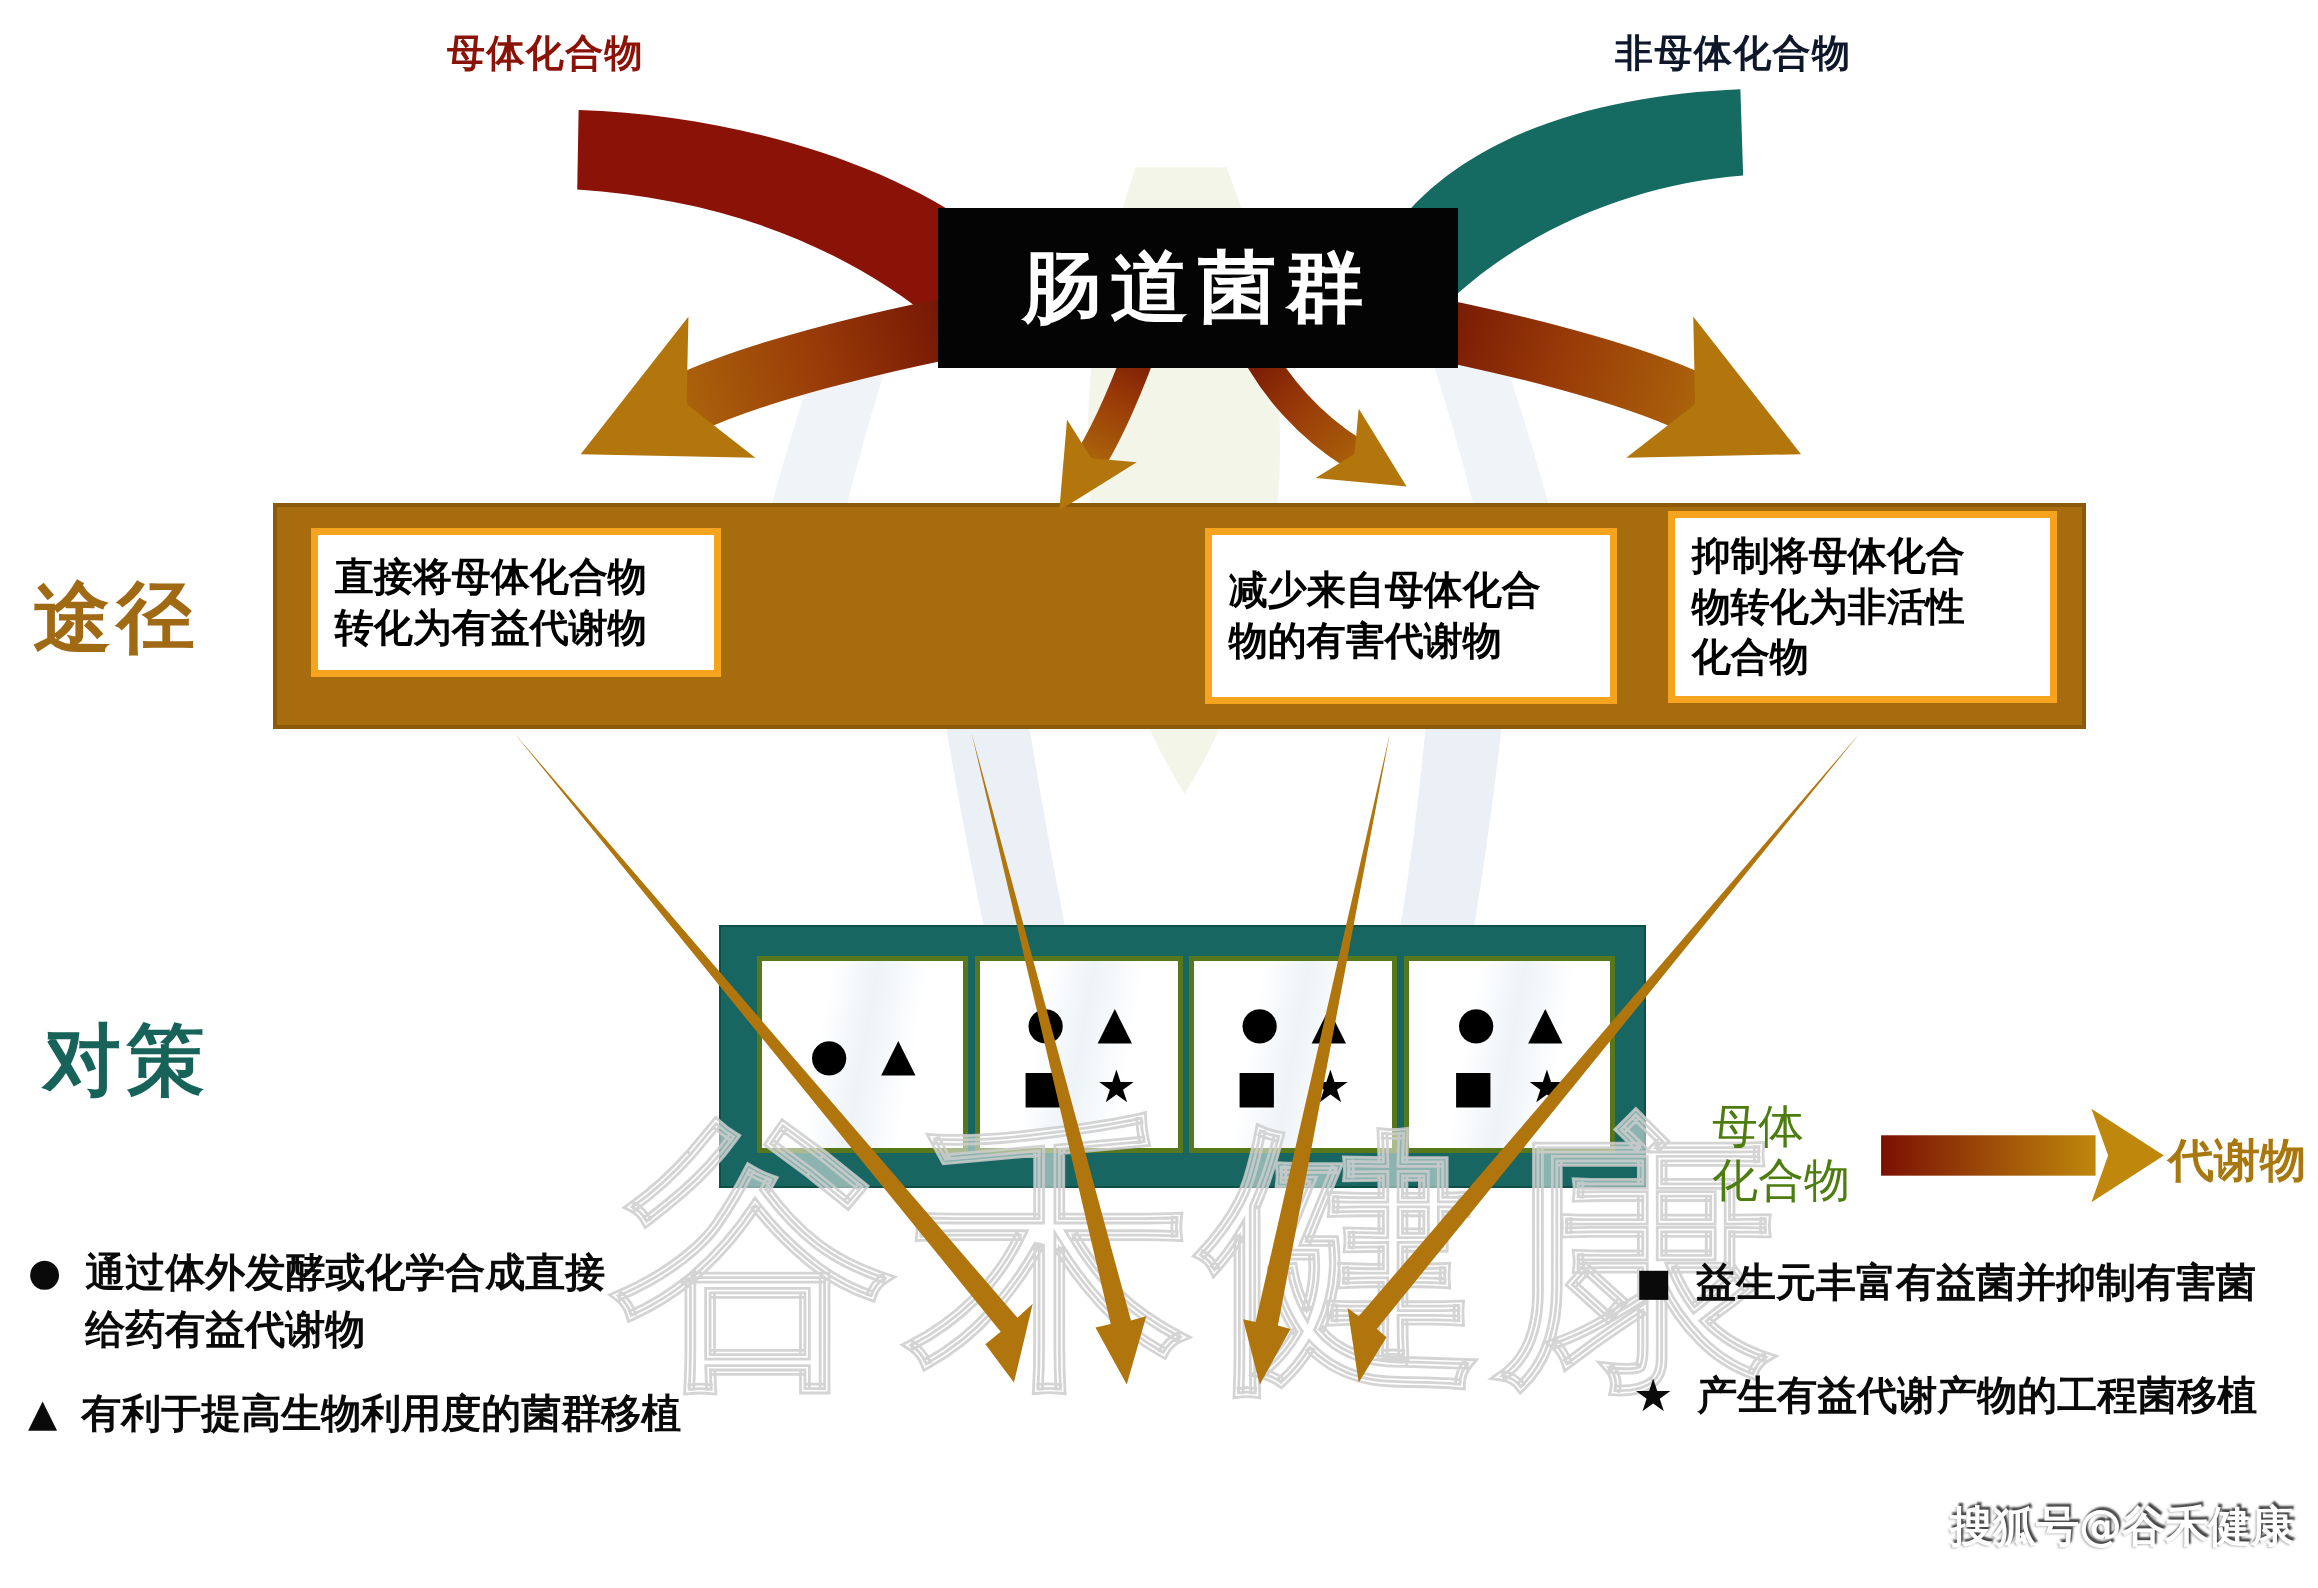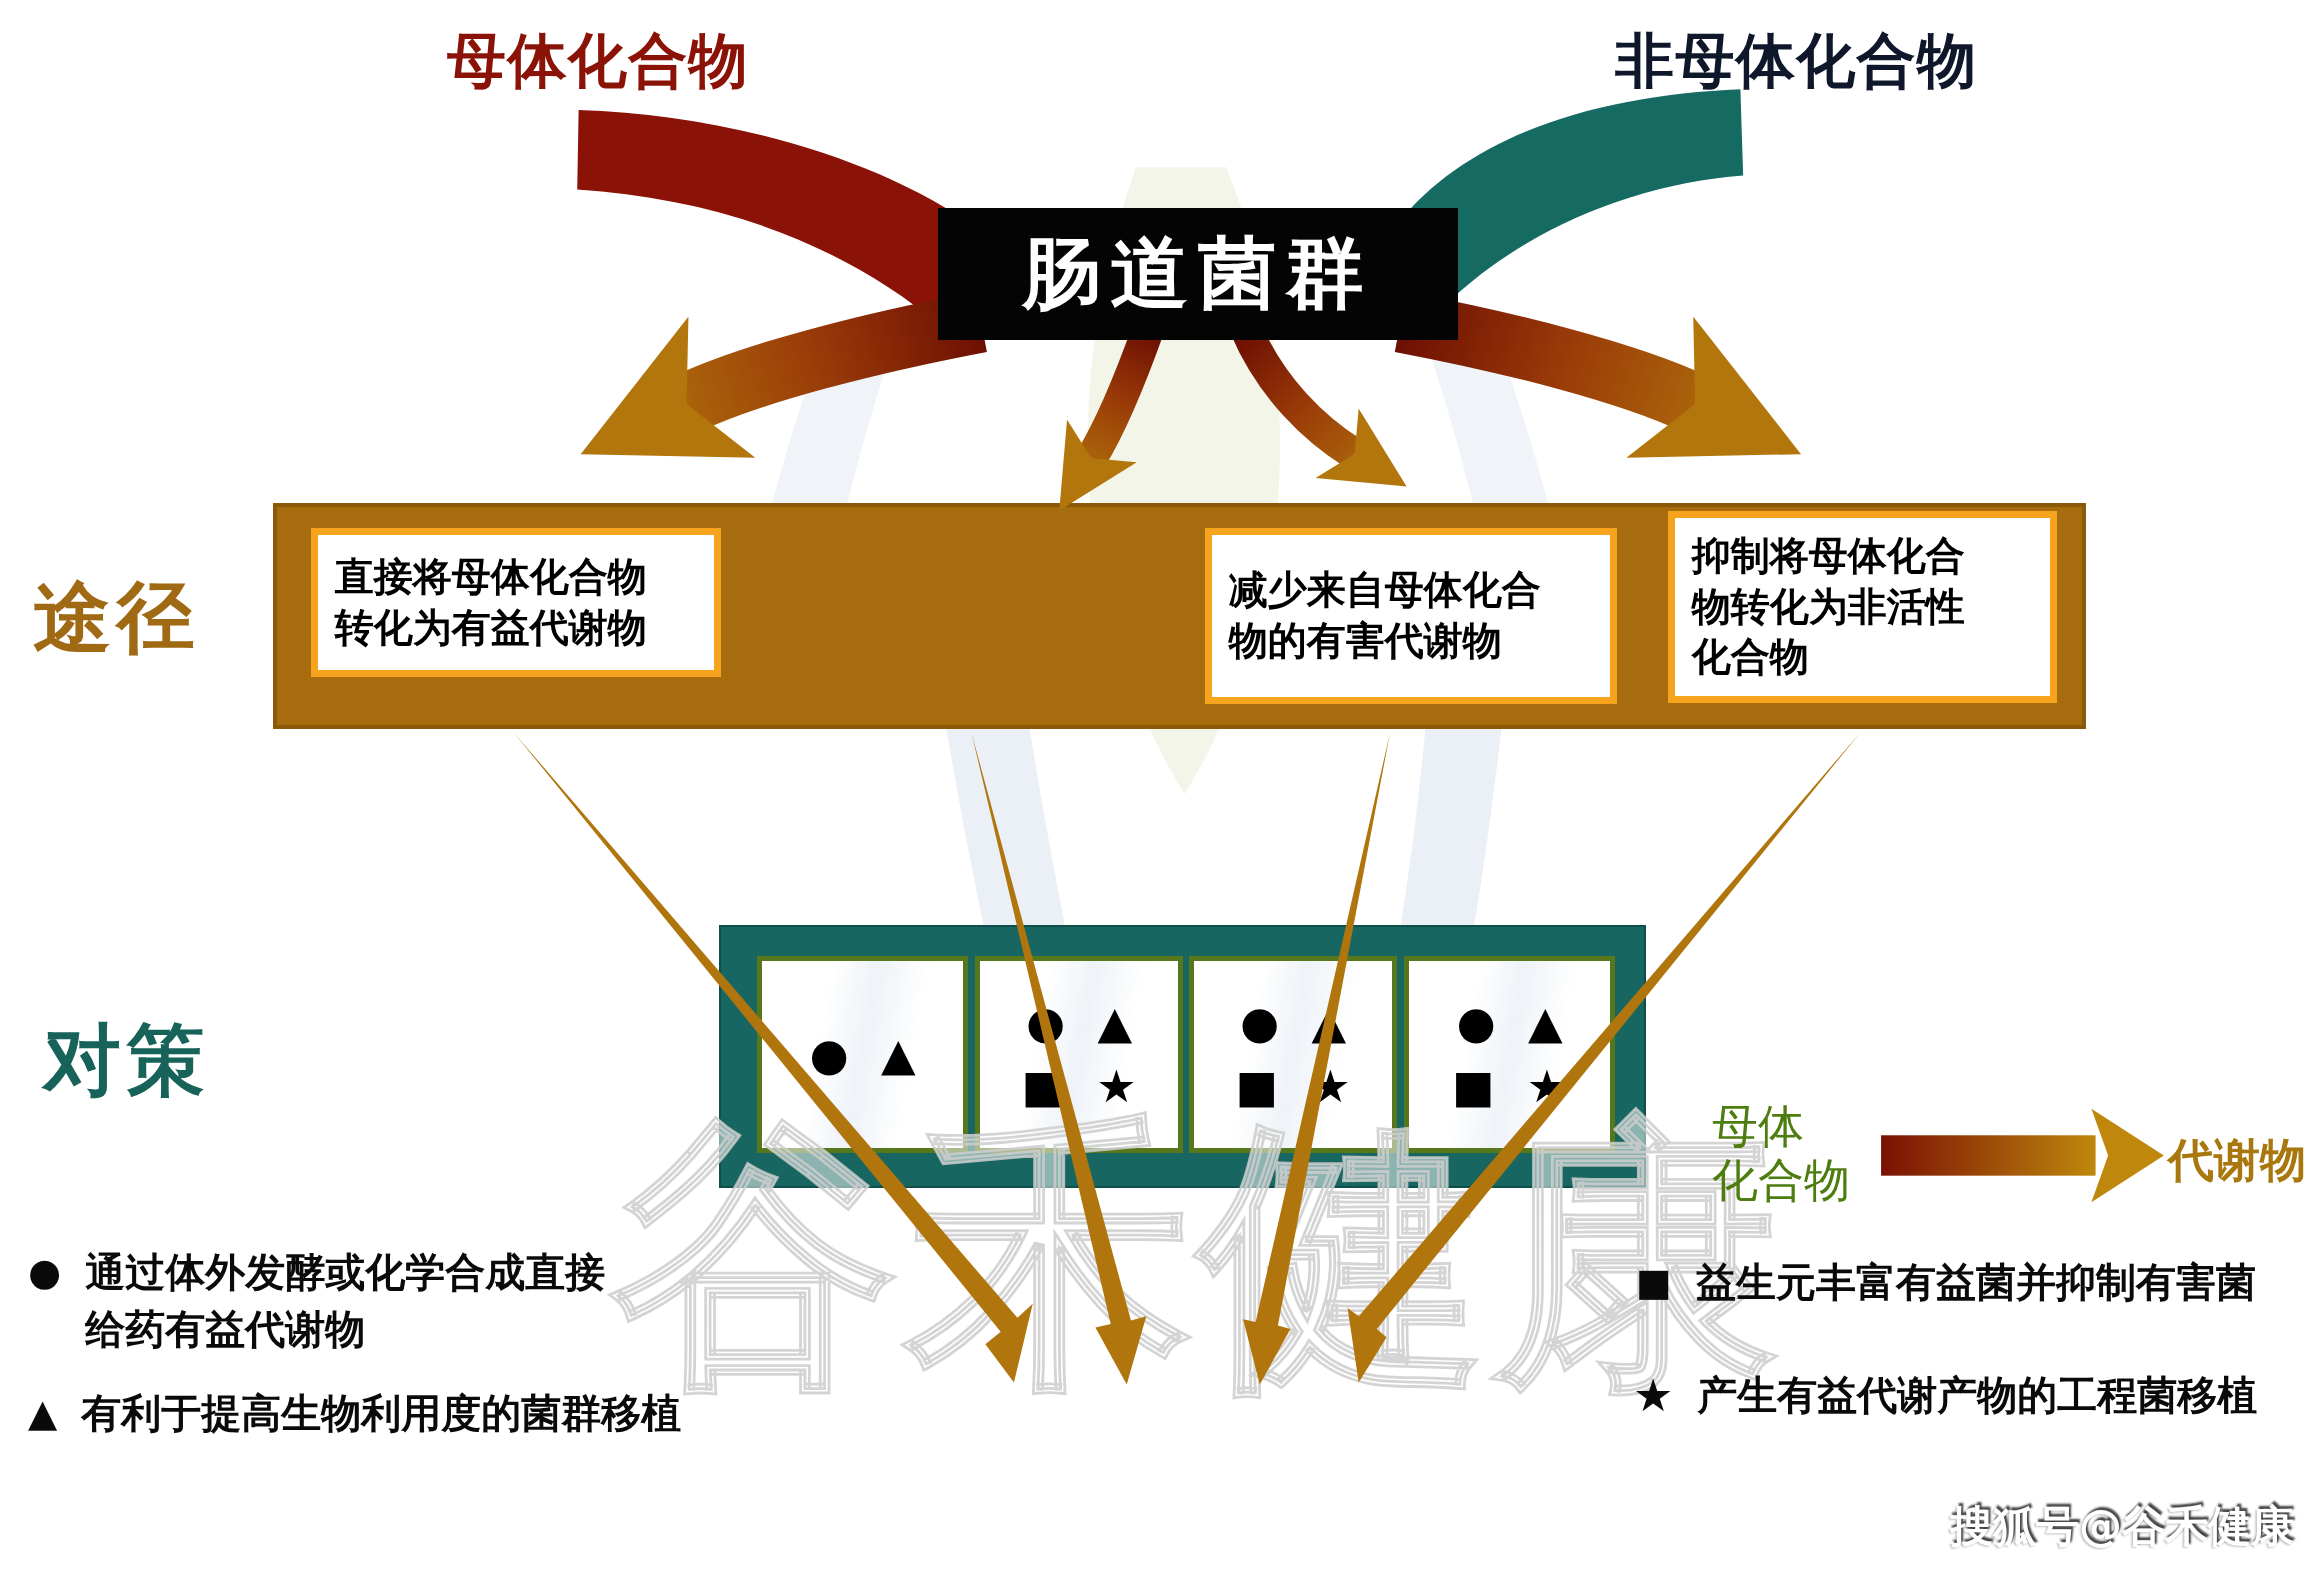--- a/index.html
+++ b/index.html
@@ -5,28 +5,28 @@
   html,body{margin:0;padding:0;background:#fff;}
   .stage{position:relative;width:2319px;height:1588px;overflow:hidden;background:#fff;
          font-family:"DejaVu Sans",sans-serif;}
   .abs{position:absolute;}
   .pre{white-space:pre-line;}
 
   
   .bg-svg{left:0;top:0;z-index:0;pointer-events:none;}
 
   
-  .title{top:22px;font-size:59px;font-weight:700;z-index:6;letter-spacing:1.4px;}
+  .title{top:28px;font-size:38px;font-weight:700;z-index:6;letter-spacing:1.4px;}
   .title-left{left:447px;color:#8b1206;}
   .title-right{left:1615px;color:#0f172a;}
 
   
   .blackbox{background:#040404;color:#ffffff;display:flex;align-items:center;justify-content:center;
             font-weight:700;z-index:5;}
-  .box-top{left:938px;top:208px;width:520px;height:132px;font-size:78px;letter-spacing:9.8px;}
+  .box-top{left:938px;top:208px;width:520px;height:160px;font-size:78px;letter-spacing:9.8px;}
   .box-bottom{left:932px;top:1381px;width:521px;height:131px;font-size:65px;letter-spacing:2.8px;}
 
   
   .orange-frame{left:273px;top:503px;width:1813px;height:226px;background:#a76c0e;
                 border:4.2px solid #8a5a0a;box-sizing:border-box;z-index:1;}
   .pb{background:#ffffff;border:7px solid #f6a41e;box-sizing:border-box;display:flex;align-items:center;
       padding-left:16.7px;padding-right:4.2px;font-size:39px;font-weight:600;line-height:1.3;color:#000;z-index:2;}
   .pb1{left:311px;top:528px;width:410px;height:149px;}
   .pb2{left:761px;top:528px;width:416px;height:176px;}
   .pb3{left:1205px;top:528px;width:412px;height:176px;}

